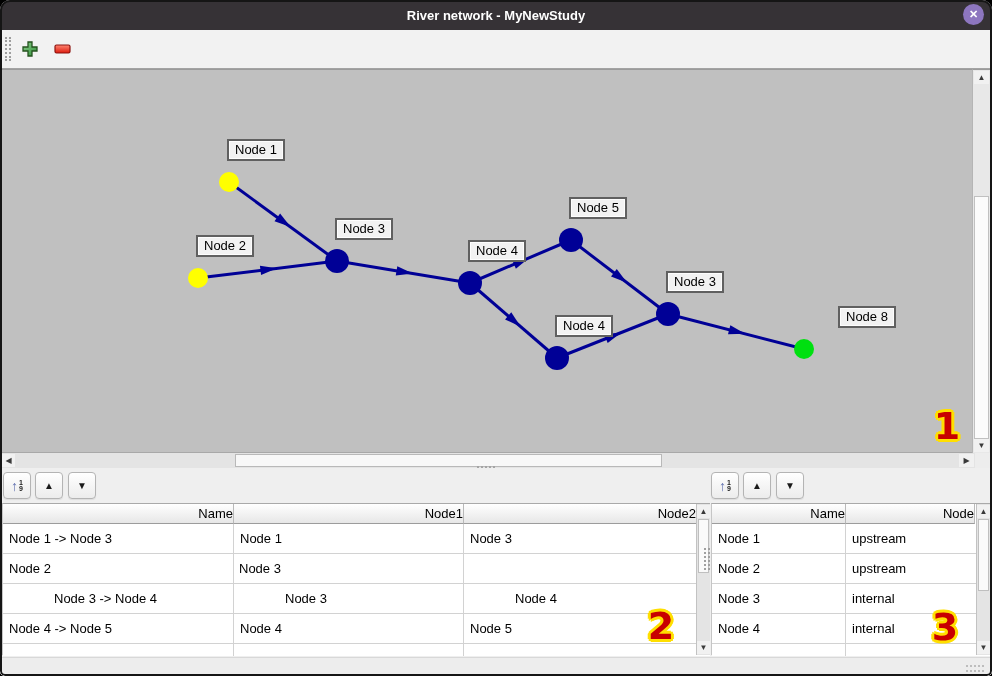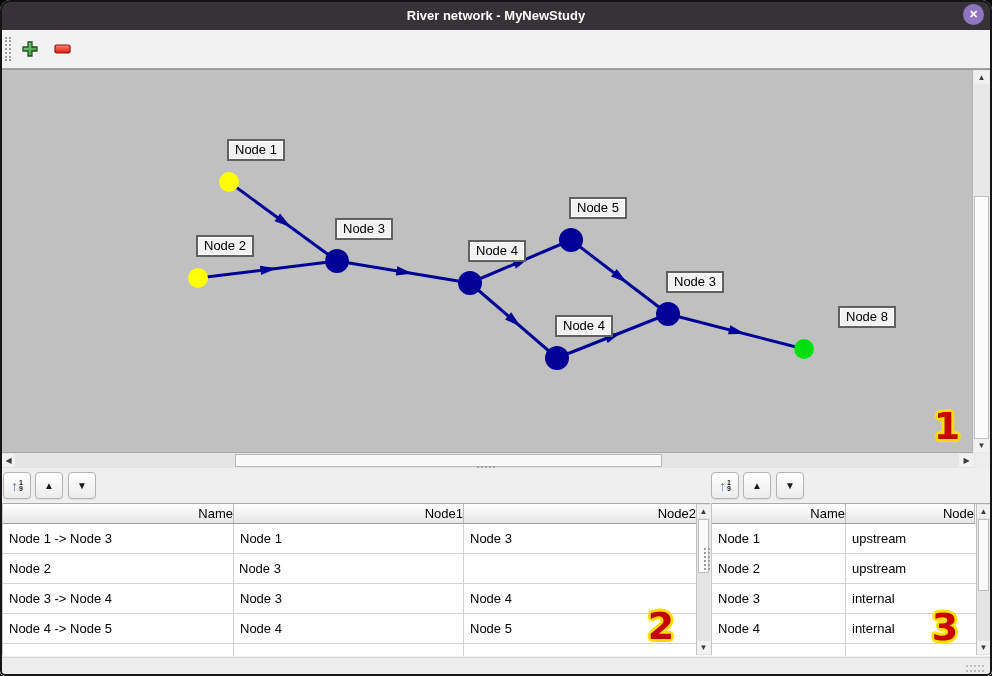--- a/index.html
+++ b/index.html
@@ -236,21 +236,21 @@
           <div class="tr">
             <div class="td" style="width: 231px;">Node 1 -&gt; Node 3</div>
             <div class="td" style="width: 230px;">Node 1</div>
             <div class="td" style="width: 233px;">Node 3</div>
           </div>
           <div class="tr">
             <div class="td" style="width: 230px;">Node 2</div>
             <div class="td" style="width: 233px;">Node 3</div>
           </div>
           <div class="tr">
-            <div class="td" style="width: 231px;">Node 3 -&gt; Node 4</div>
+            <div class="td" style="width: 231px; margin-left: 45px;">Node 3 -&gt; Node 4</div>
             <div class="td" style="width: 230px;">Node 3</div>
             <div class="td" style="width: 233px;">Node 4</div>
           </div>
           <div class="tr">
             <div class="td" style="width: 231px;">Node 4 -&gt; Node 5</div>
             <div class="td" style="width: 230px;">Node 4</div>
             <div class="td" style="width: 233px;">Node 5</div>
           </div>
           <div class="col-line" style="left: 230px;"></div>
           <div class="col-line" style="left: 460px;"></div>

